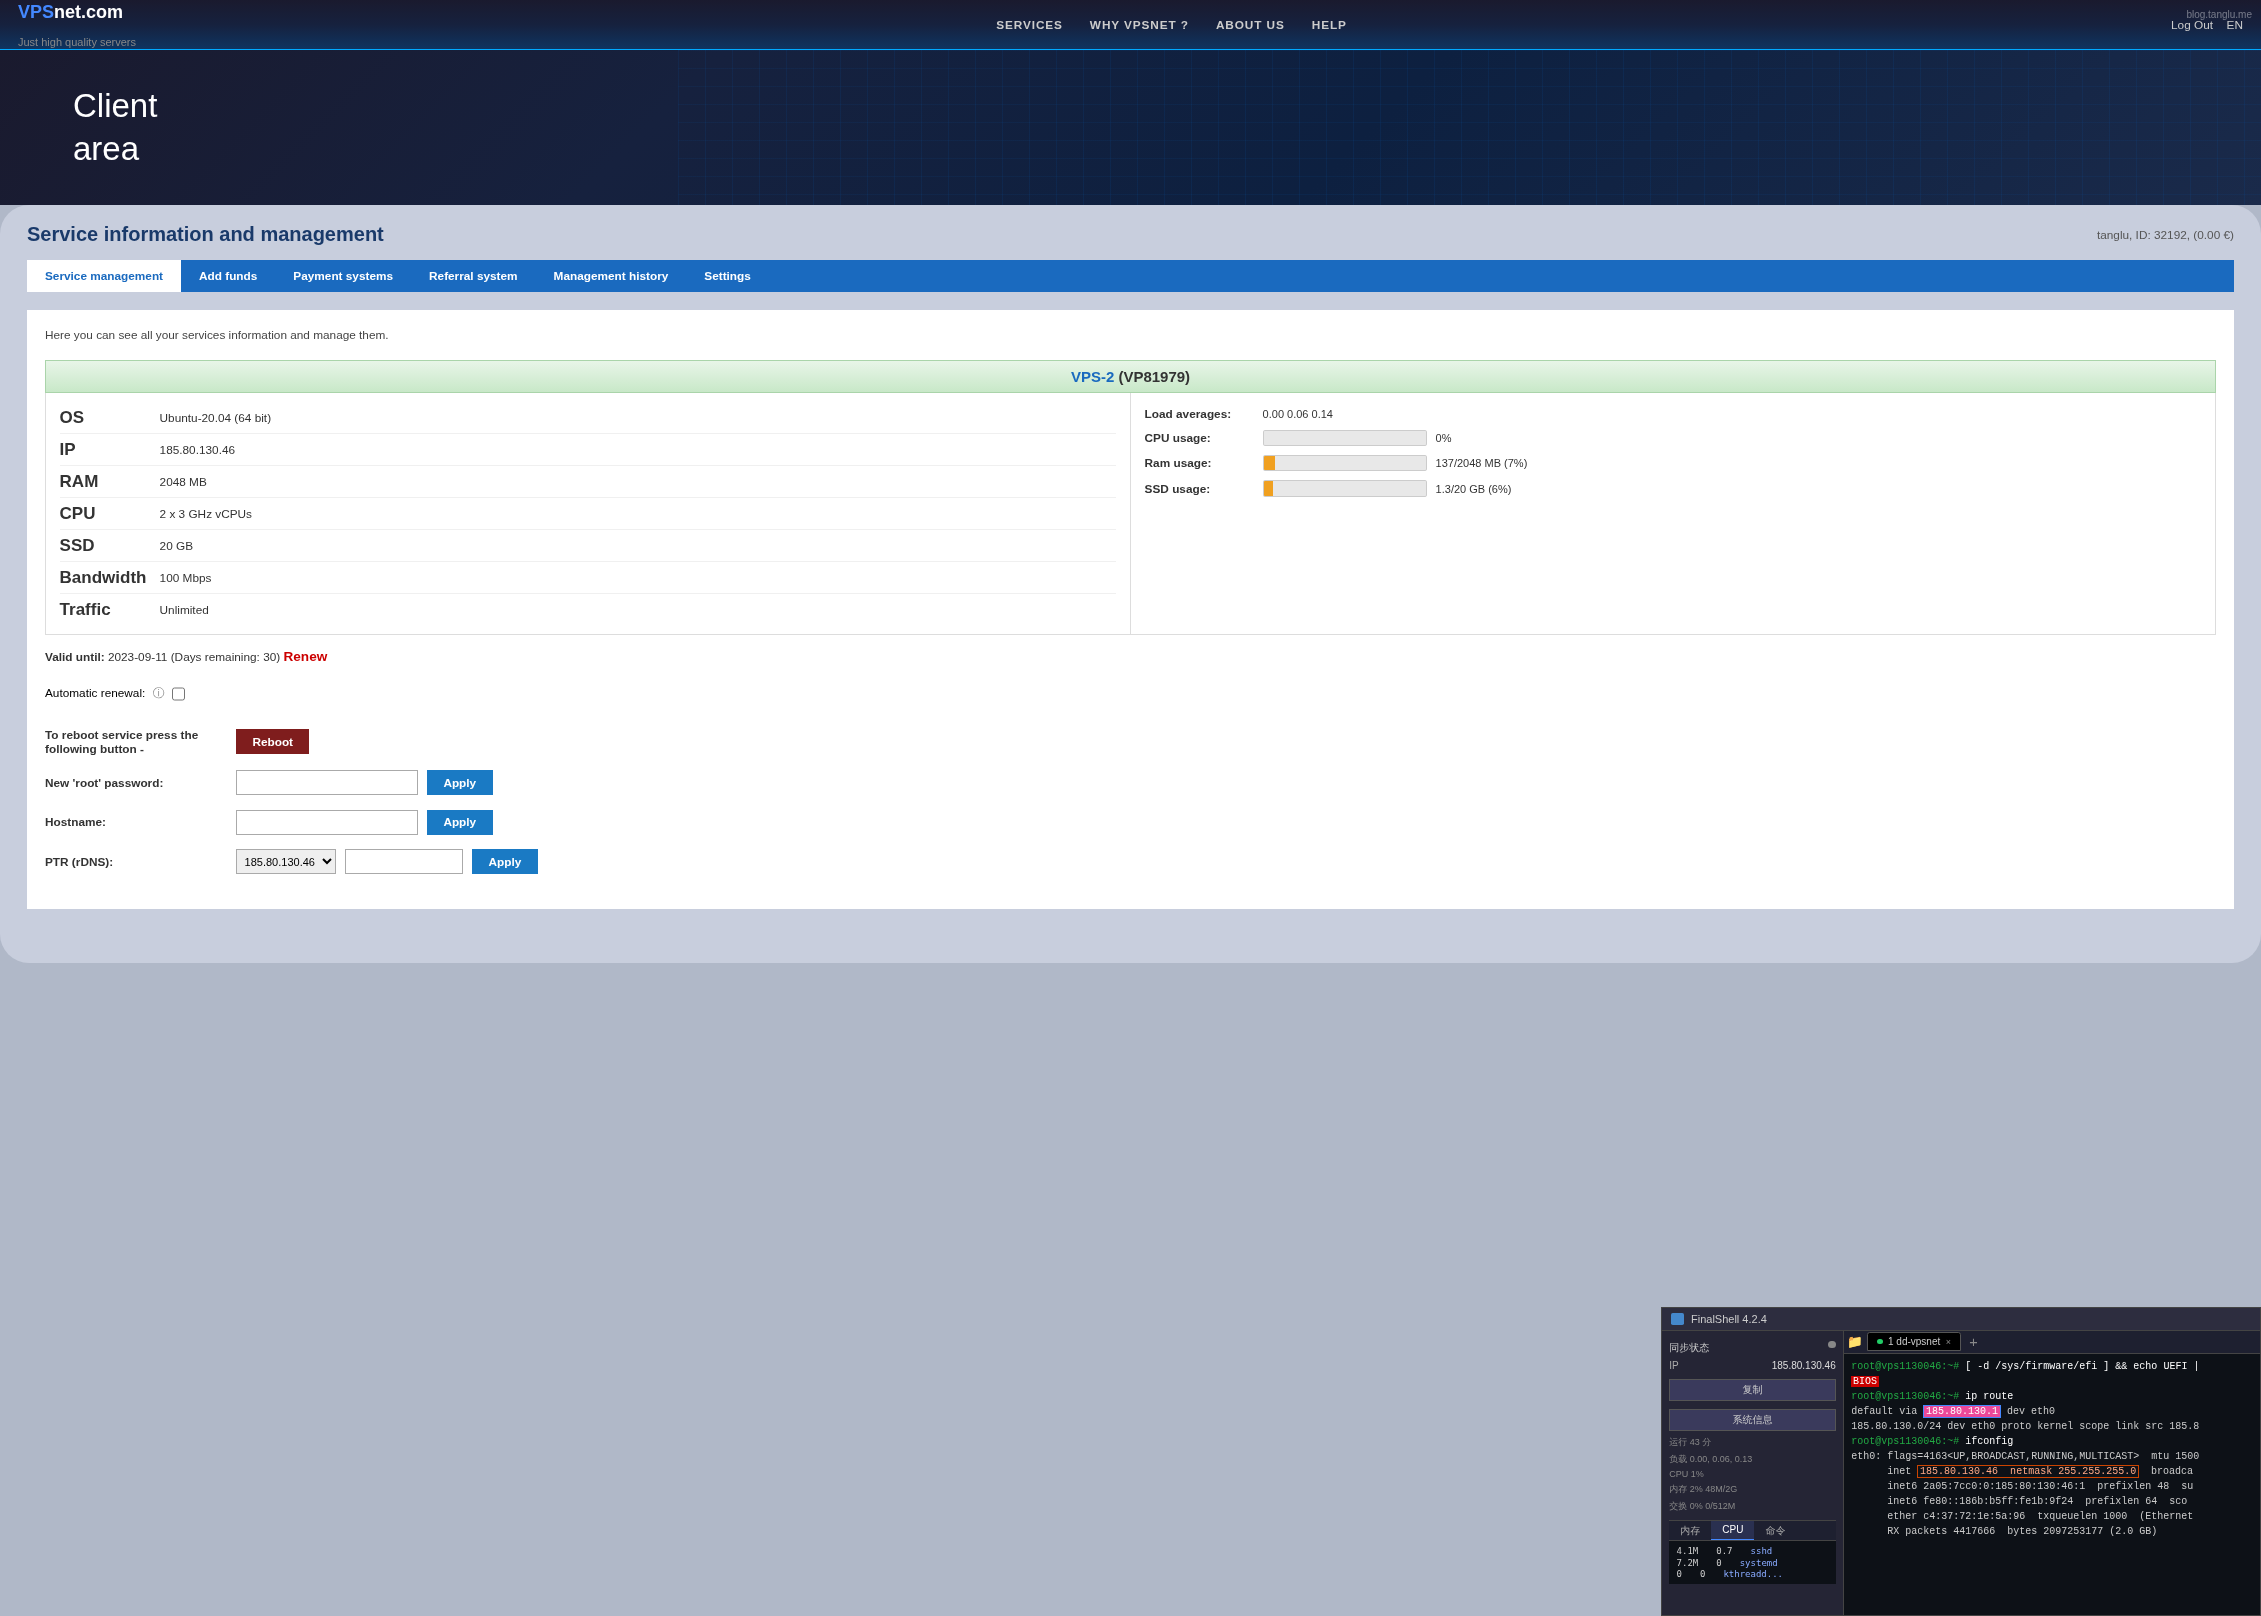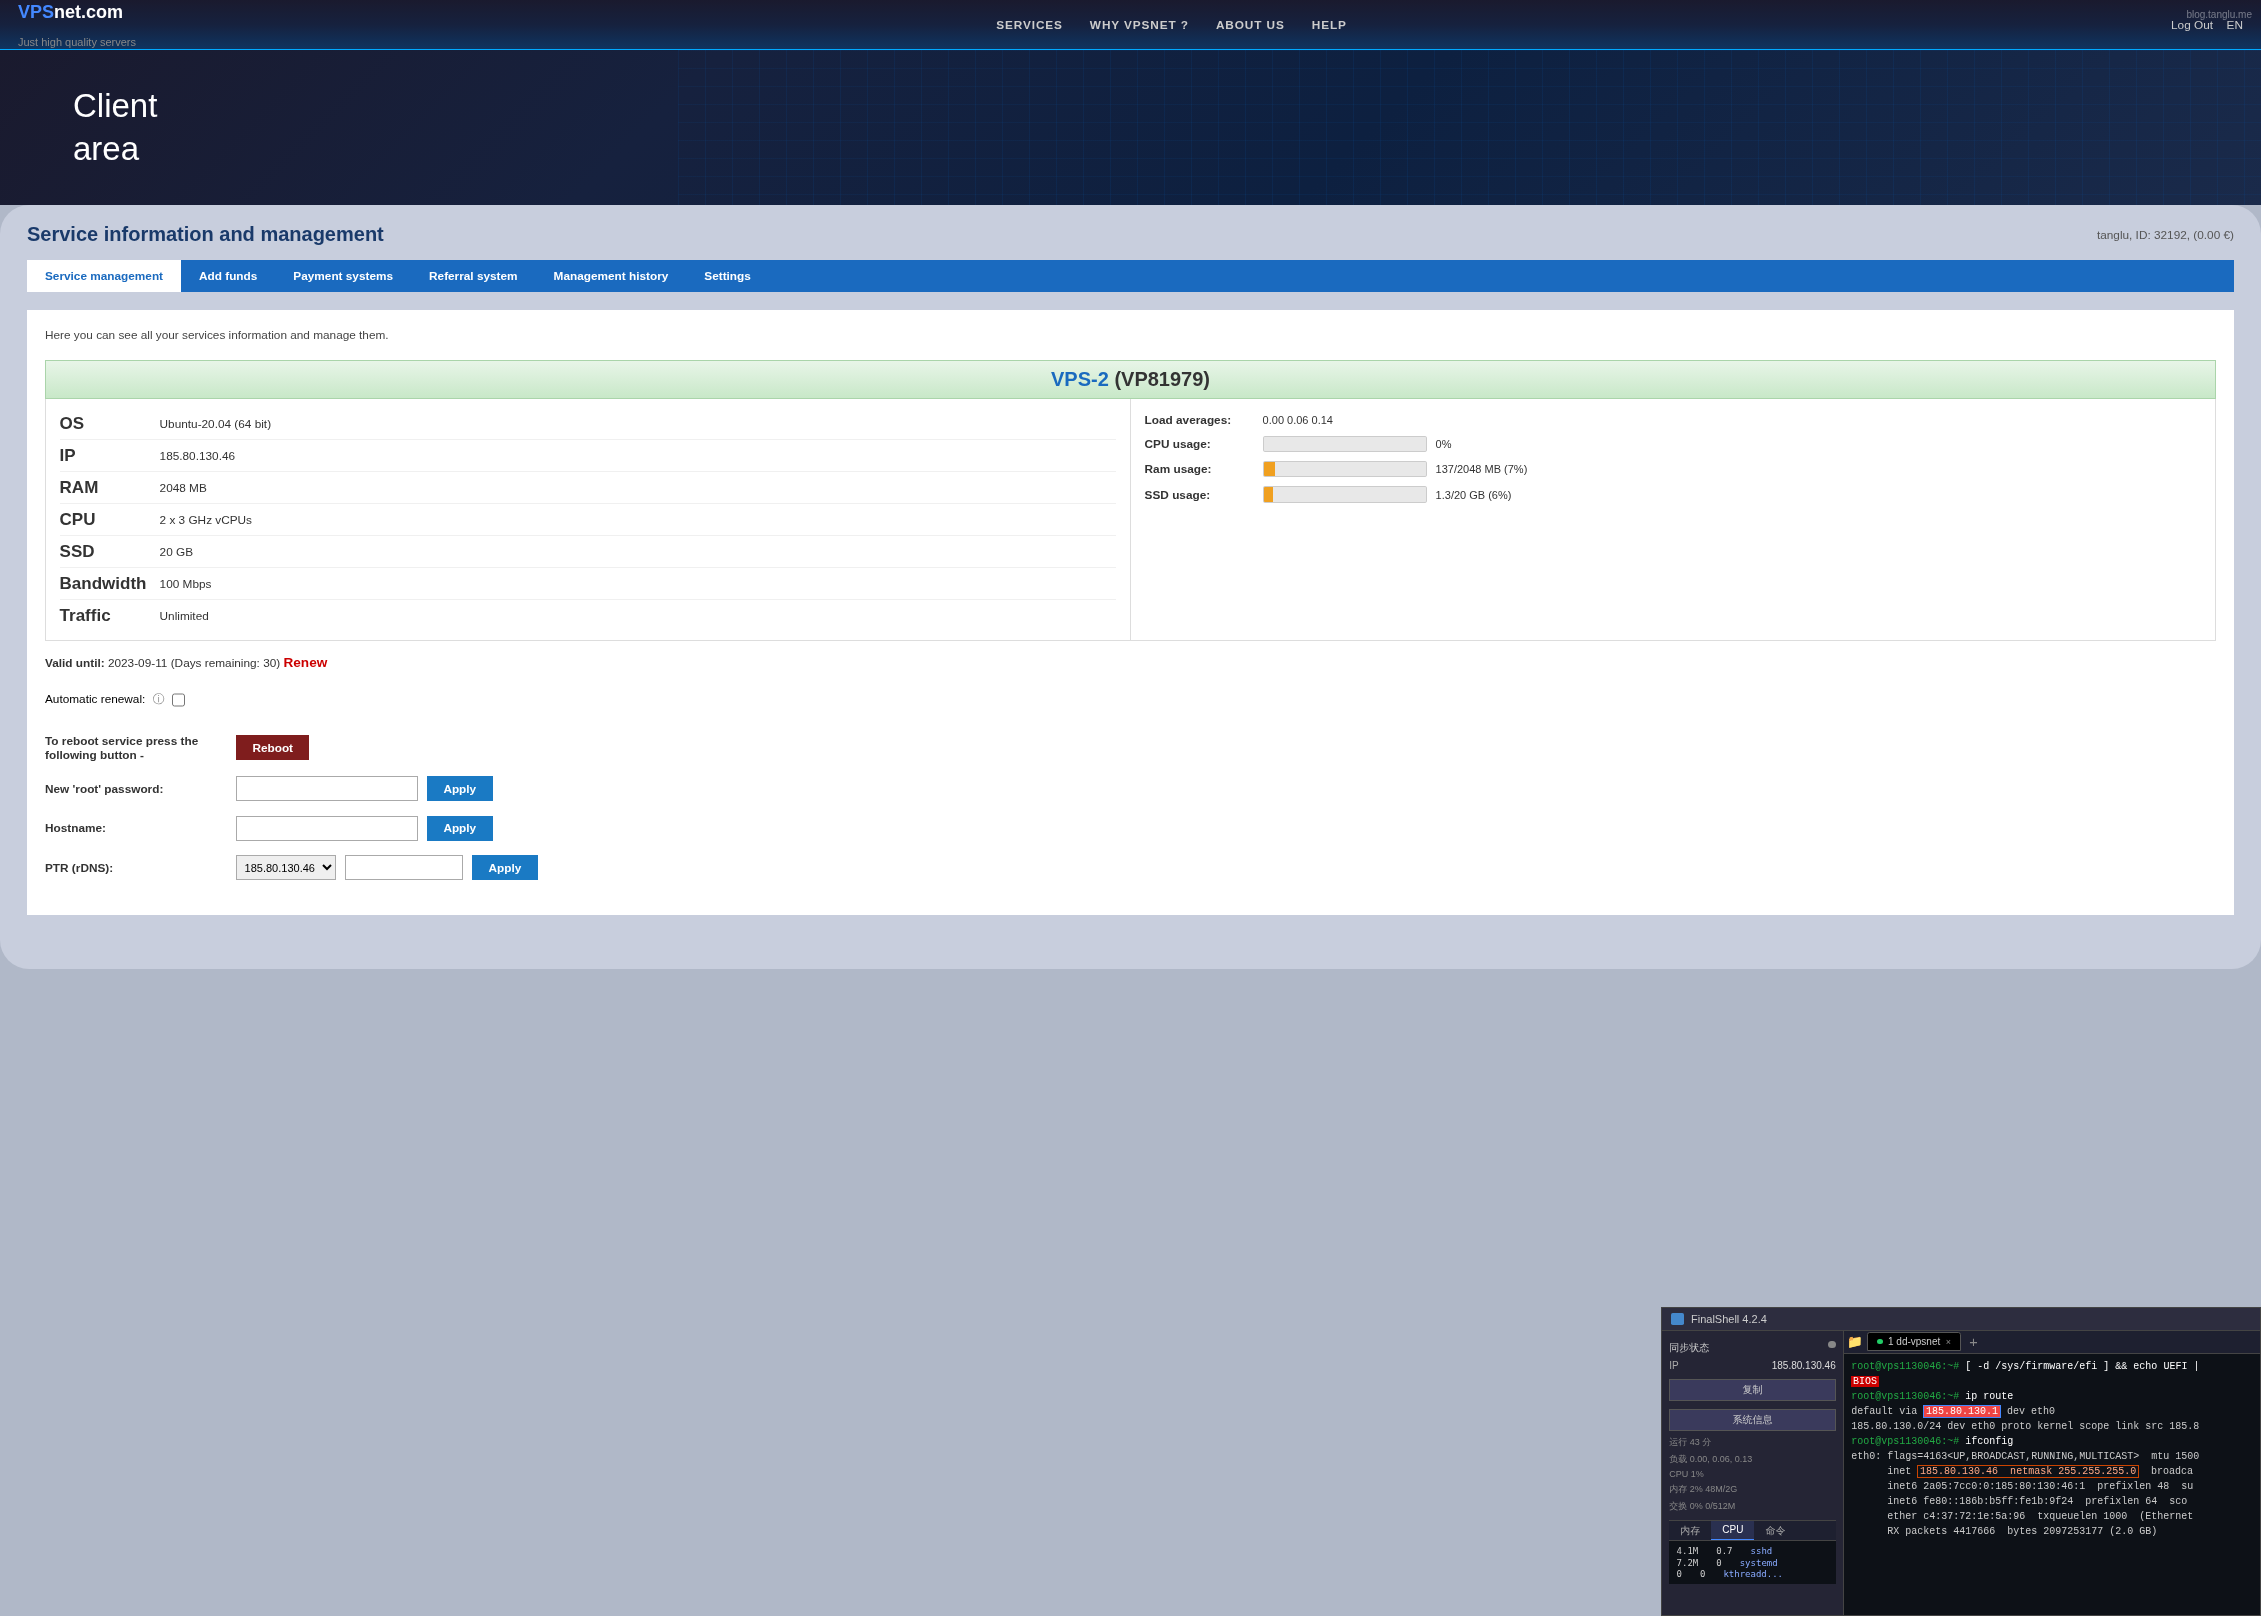--- a/index.html
+++ b/index.html
@@ -129,21 +129,21 @@
       color: #444;
       font-size: 11.8px;
       margin-bottom: 18px;
     }
 
     
     .vps-header {
       background: linear-gradient(180deg, #e8f5e8 0%, #c8e8c8 100%);
       text-align: center;
       padding: 7.3px;
-      font-size: 20px;
+      font-size: 15px;
       font-weight: bold;
       color: #1a6abf;
       border: 0.9px solid #aad4aa;
       margin-bottom: 0;
     }
     .vps-info-container {
       display: flex;
       border: 0.9px solid #ddd;
       border-top: none;
     }
@@ -392,21 +392,21 @@
     }
     .fs-terminal .line { line-height: 1.5; white-space: pre; }
     .fs-terminal .prompt { color: #22aa44; }
     .fs-terminal .cmd { color: #ffffff; }
     .fs-highlight-red {
       background: #cc0000;
       color: white;
       padding: 0 1.8px;
     }
     .fs-highlight-blue {
-      background: #ef4444;
+      background: #ec4899;
       color: white;
       padding: 0 1.8px;
       border: 0.9px solid #4488ff;
     }
     .fs-highlight-orange {
       border: 0.9px solid #cc4400;
       color: #ffaa88;
       padding: 0 1.8px;
     }
     .terminal-area {

